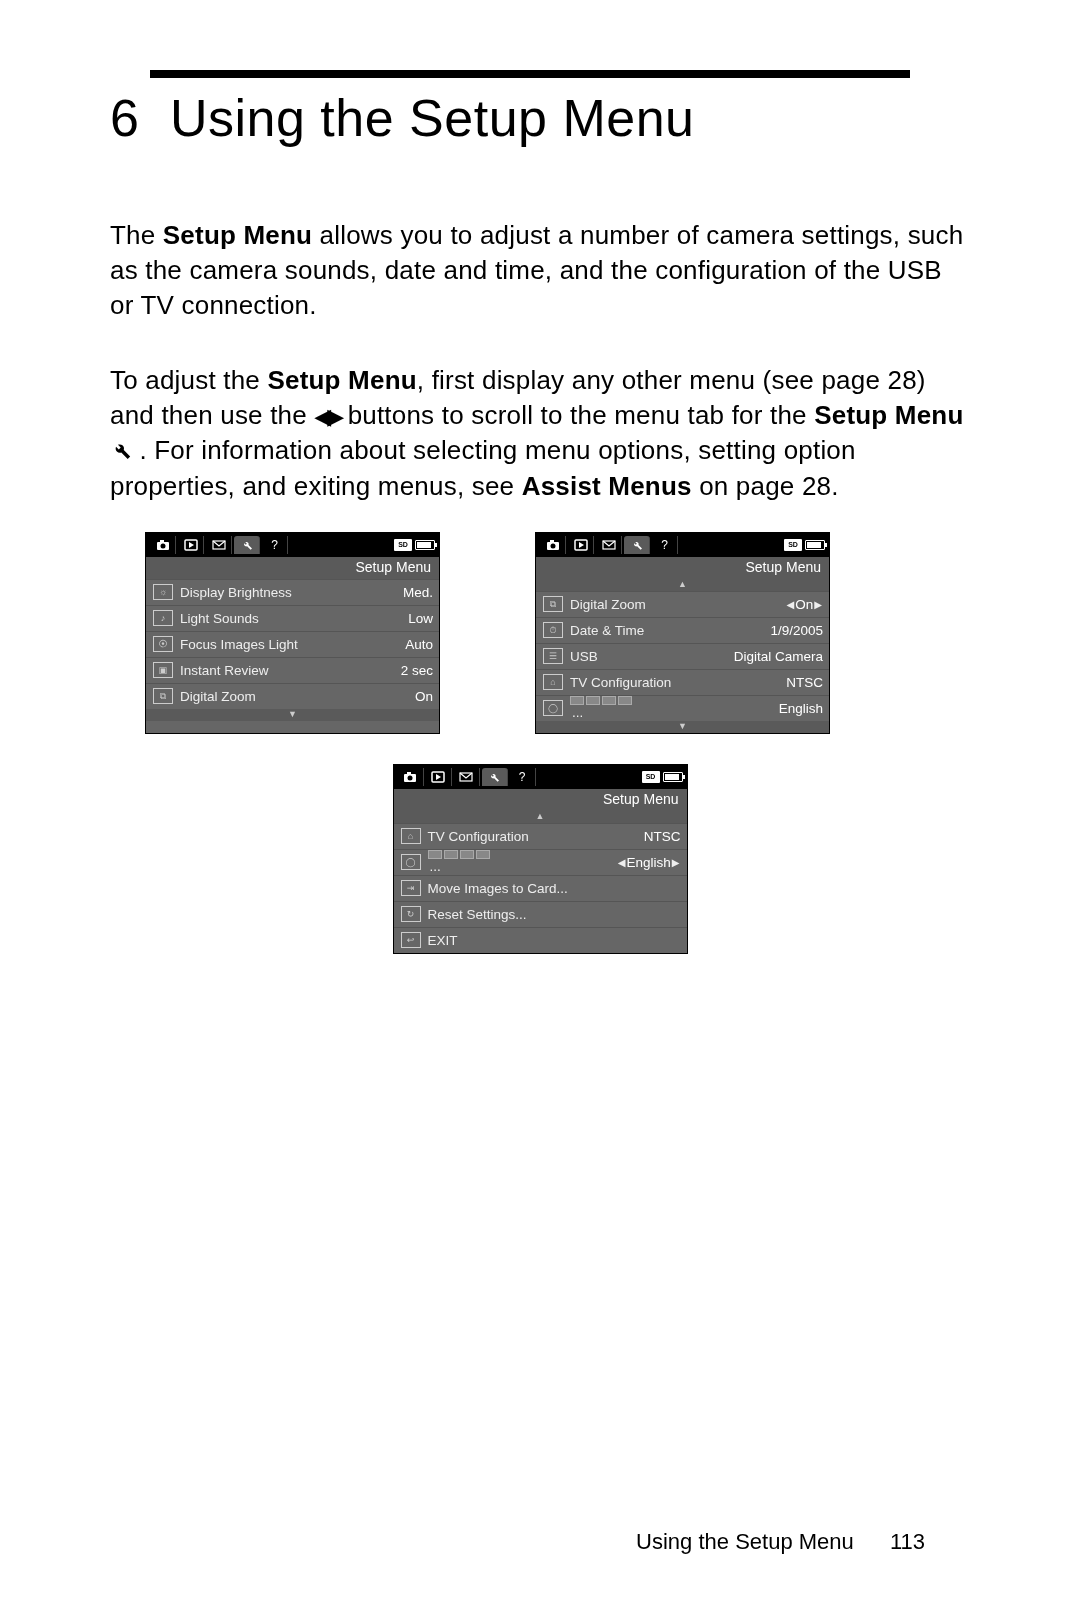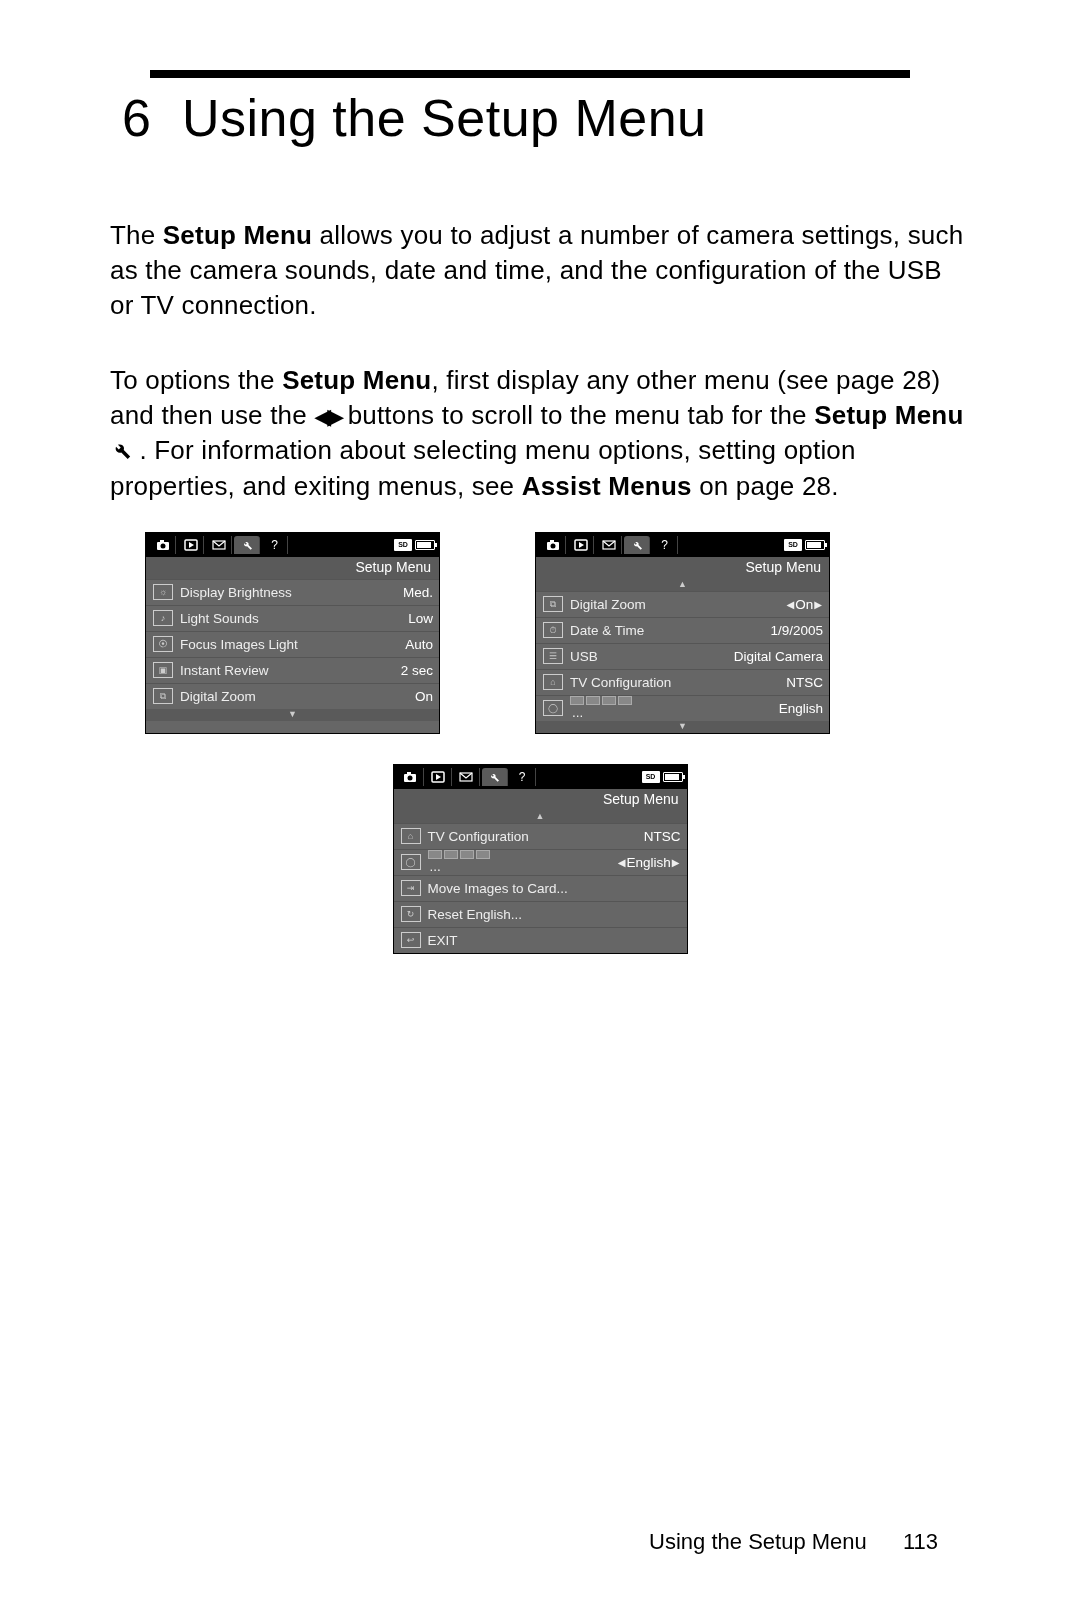--- a/index.html
+++ b/index.html
@@ -14,21 +14,21 @@
   .rule {
     height: 8px;
     background: #000;
     width: 760px;
     margin-left: 40px;
     margin-bottom: 10px;
   }
   h1 {
     font-size: 52px;
     font-weight: 400;
-    margin-left: 12px;
+    margin-left: 0;
     margin-bottom: 70px;
     letter-spacing: 0.5px;
   }
   h1 .num { display:inline-block; width:45px; }
   .body-text {
     font-size: 26px;
     line-height: 1.35;
     font-weight: 300;
     margin-bottom: 28px;
     letter-spacing: 0.2px;
@@ -130,42 +130,42 @@
   .lcd .scroll-arrow {
     text-align:center; background:#5a5a5a; color:#ccc; font-size:9px;
     height:12px; line-height:10px;
   }
   .lcd .flags { display:flex; gap:2px; align-items:center; }
   .lcd .flags .flag { width:14px; height:9px; background:#888; border:1px solid #aaa; }
 
   .footer {
     position:absolute;
     bottom: 65px;
-    right: 142px;
+    right: 155px;
     font-size: 22px;
     font-weight: 300;
   }
   .footer .pnum { margin-left: 30px; }
 </style>
 </head>
 <body>
 
 <div class="rule"></div>
 
 <h1>
   <span class="num">6</span>
   <span>Using the Setup Menu</span>
 </h1>
 
 <p class="body-text">
   <span>The </span><b>Setup Menu</b><span> allows you to adjust a number of camera settings, such as the camera sounds, date and time, and the configuration of the USB or TV connection.</span>
 </p>
 
 <p class="body-text">
-  <span>To options the </span><b>Setup Menu</b><span>, first display any other menu (see page 28) and then use the </span>
+  <span>To adjust the </span><b>Setup Menu</b><span>, first display any other menu (see page 28) and then use the </span>
   <span class="arrows-inline">◀▶</span>
   <span> buttons to scroll to the menu tab for the </span><b>Setup Menu</b>
   <span class="wrench-inline">
     <svg viewBox="0 0 24 24">
         <path fill="#000" d="M22 19l-7-7c.6-1.6.2-3.5-1.1-4.8-1.4-1.4-3.5-1.7-5.2-.9l3 3-2.1 2.1-3-3c-.8 1.7-.5 3.8.9 5.2 1.3 1.3 3.2 1.7 4.8 1.1l7 7 2.7-2.7z"></path>
       </svg>
   </span><span>. For information about selecting menu options, setting option properties, and exiting menus, see </span><b>Assist Menus</b><span> on page 28.</span>
 </p>
 
 <div class="screens-row">
@@ -396,21 +396,21 @@
           <div class="icon-col">
             <div class="icon-box">⇥</div>
           </div>
           <div class="label">Move Images to Card...</div>
           <div class="value"></div>
         </div>
         <div class="row">
           <div class="icon-col">
             <div class="icon-box">↻</div>
           </div>
-          <div class="label">Reset English...</div>
+          <div class="label">Reset Settings...</div>
           <div class="value"></div>
         </div>
         <div class="row">
           <div class="icon-col">
             <div class="icon-box">↩</div>
           </div>
           <div class="label">EXIT</div>
           <div class="value"></div>
         </div>
       </div>

